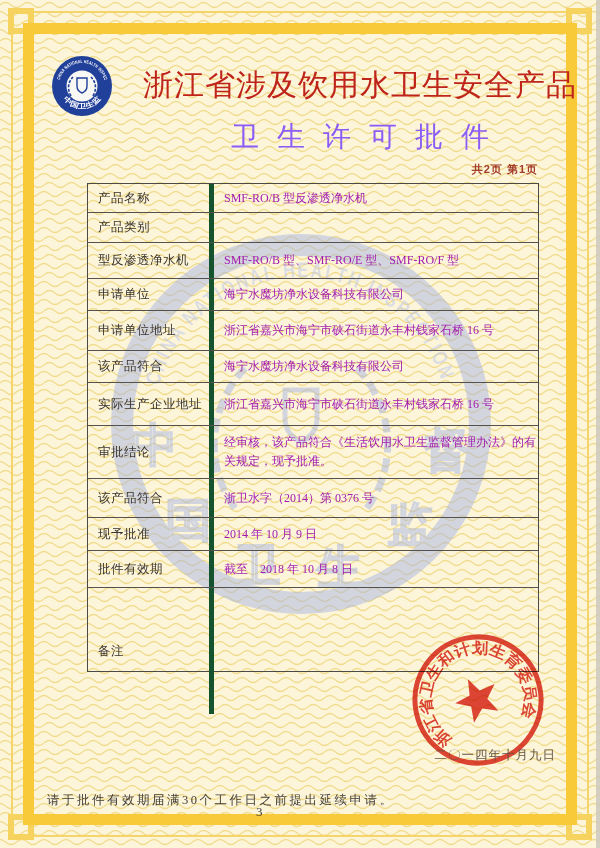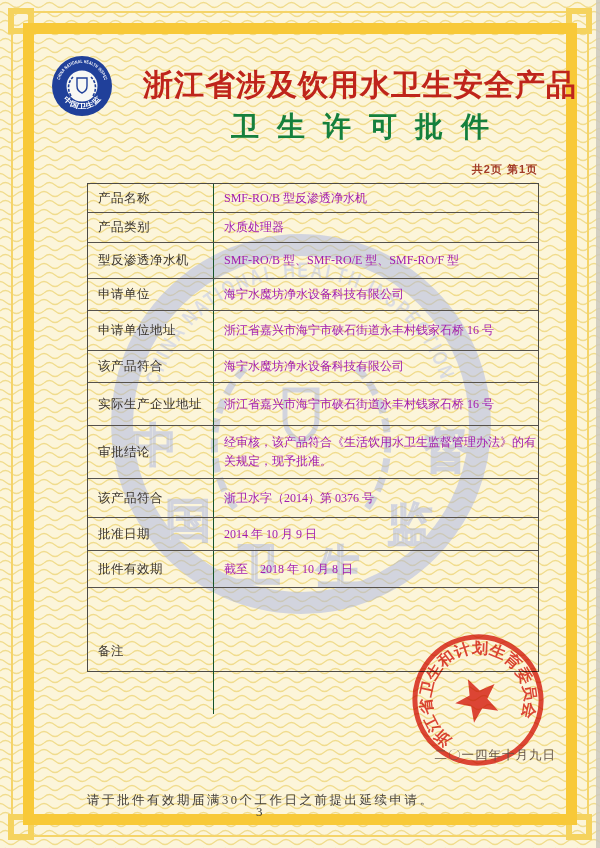--- a/index.html
+++ b/index.html
@@ -6,43 +6,43 @@
   .page{position:relative;width:600px;height:848px;background:#fcf5da;overflow:hidden;
         font-family:"Liberation Serif", serif;}
   .abs{position:absolute;}
   
   .frame-thin{position:absolute;inset:11px;border:2px solid #f5d469;}
   .frame-thick{position:absolute;inset:23px;border:11px solid #f8c938;}
   .knot{position:absolute;width:26px;height:26px;border:6px solid #f5d35e;box-sizing:border-box;}
   .scan-edge{position:absolute;left:596px;top:0;width:4px;height:848px;background:#cbc8bd;opacity:.85;}
   
   .header-block{position:absolute;left:140px;right:20px;top:68px;text-align:center;}
-  .doc-title{font-family:"Liberation Sans", sans-serif;font-weight:700;font-size:30px;
+  .doc-title{font-family:"Liberation Sans", sans-serif;font-weight:400;font-size:30px;
              letter-spacing:1px;color:#bf241b;line-height:34px;}
-  .doc-subtitle{font-family:"Liberation Sans", sans-serif;font-weight:700;font-size:28px;
-                letter-spacing:18px;text-indent:18px;color:#15803d;margin-top:6px;}
+  .doc-subtitle{font-family:"Liberation Sans", sans-serif;font-weight:400;font-size:28px;
+                letter-spacing:18px;text-indent:18px;color:#8b5cf6;margin-top:16px;}
   .page-indicator{position:absolute;right:62px;top:162px;font-size:11px;font-weight:bold;
                   color:#a23b28;letter-spacing:1px;font-family:"Liberation Sans", sans-serif;}
   
   .approval-table{position:absolute;left:87px;top:183px;width:452px;
                   border:1.5px solid #4c4a46;box-sizing:border-box;}
   .trow{display:flex;border-bottom:1px solid #55514c;box-sizing:border-box;}
   .trow:last-child{border-bottom:none;flex-direction:column;}
-  .tlabel{width:126px;flex:0 0 126px;border-right:1px solid #14532d;box-sizing:border-box;
+  .tlabel{width:126px;flex:0 0 126px;border-right:5px solid #14532d;box-sizing:border-box;
           display:flex;align-items:center;padding-left:10px;font-size:12.5px;color:#3a342e;
           letter-spacing:0.5px;}
   .tvalue{flex:1;display:flex;align-items:center;padding-left:10px;font-size:12px;
           color:#a21caf;word-break:break-all;line-height:19px;}
   
   .seal-wrap{position:absolute;left:398px;top:620px;width:160px;height:160px;
              mix-blend-mode:multiply;opacity:.9;transform:rotate(-12deg);}
   .issue-date{position:absolute;right:44px;top:747px;font-size:12.5px;color:#635347;
               letter-spacing:1px;}
   .footer-note{position:absolute;left:47px;top:792px;font-size:12.5px;color:#403c38;
-               letter-spacing:2.5px;margin-left:40px;}
+               letter-spacing:2.5px;}
   .page-number{position:absolute;left:256px;top:804px;font-size:13px;color:#3a3a3a;}
   .wm{position:absolute;left:95px;top:218px;width:412px;height:412px;opacity:.5;}
   svg text{font-family:"Liberation Sans", sans-serif;}
 </style>
 </head>
 <body>
 
 <div class="page">
 
   <svg class="abs" style="left:0;top:0" width="600" height="848" xmlns="http://www.w3.org/2000/svg">
@@ -104,21 +104,20 @@
   </div>
   <div class="page-indicator">共2页 第1页</div>
 
   <div class="approval-table">
     <div class="trow" style="height:29px">
       <div class="tlabel">产品名称</div>
       <div class="tvalue">SMF-RO/B 型反渗透净水机</div>
     </div>
     <div class="trow" style="height:30px">
       <div class="tlabel">产品类别</div>
-      <div class="tvalue">水质处理器</div>
     </div>
     <div class="trow" style="height:36px">
       <div class="tlabel">型反渗透净水机</div>
       <div class="tvalue">SMF-RO/B 型、SMF-RO/E 型、SMF-RO/F 型</div>
     </div>
     <div class="trow" style="height:32px">
       <div class="tlabel">申请单位</div>
       <div class="tvalue">海宁水魔坊净水设备科技有限公司</div>
     </div>
     <div class="trow" style="height:40px">
@@ -135,21 +134,21 @@
     </div>
     <div class="trow" style="height:53px">
       <div class="tlabel">审批结论</div>
       <div class="tvalue">经审核，该产品符合《生活饮用水卫生监督管理办法》的有关规定，现予批准。</div>
     </div>
     <div class="trow" style="height:39px">
       <div class="tlabel">该产品符合</div>
       <div class="tvalue">浙卫水字（2014）第 0376 号</div>
     </div>
     <div class="trow" style="height:33px">
-      <div class="tlabel">批准日期</div>
+      <div class="tlabel">现予批准</div>
       <div class="tvalue">2014 年 10 月 9 日</div>
     </div>
     <div class="trow" style="height:37px">
       <div class="tlabel">批件有效期</div>
       <div class="tvalue">截至　2018 年 10 月 8 日</div>
     </div>
     <div class="trow" style="height:83px">
       <div class="tlabel">备注</div>
       <div class="tvalue"></div>
     </div>

